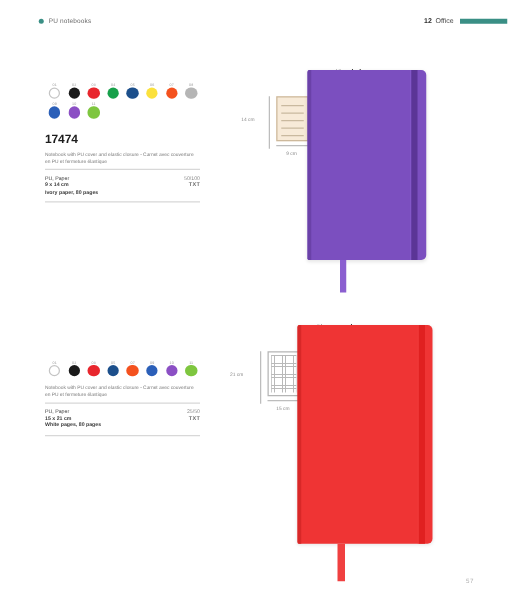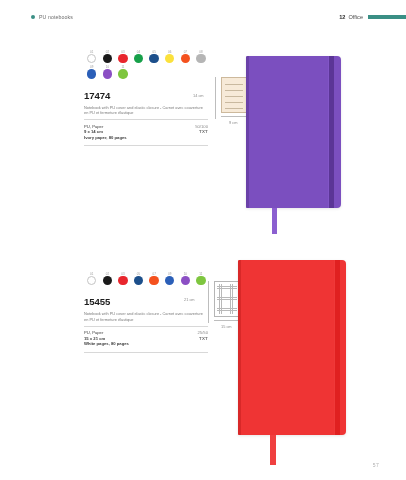--- a/index.html
+++ b/index.html
@@ -74,23 +74,22 @@
     position: absolute;
     left: 0;
     width: 406px;
   }
   .product-1 { top: 50px; }
   .product-2 { top: 272px; }
 
   .info-col {
     position: absolute;
     left: 36px;
-    top: 0;
+    top: 16px;
     width: 128px;
-    margin-left: 48px;
   }
 
   
   .swatch-grid {
     display: flex;
     flex-wrap: wrap;
     gap: 0px;
     width: 128px;
   }
   .swatch-cell {
@@ -461,21 +460,20 @@
         <div class="swatch-cell">
           <span class="swatch-code">10</span>
           <span class="swatch-dot" style="background: rgb(139, 79, 196);"></span>
         </div>
         <div class="swatch-cell">
           <span class="swatch-code">11</span>
           <span class="swatch-dot" style="background: rgb(126, 198, 63);"></span>
         </div>
       </div>
 
-    <div class="product-code">15455</div>
     <div class="product-desc">Notebook with PU cover and elastic closure - Carnet avec couverture en PU et fermeture élastique</div>
 
     <div class="spec-divider"></div>
 
     <div class="spec-row">
       <div class="spec-left">
         <div>PU, Paper</div>
         <div class="bold">15 x 21 cm</div>
         <div class="bold">White pages, 80 pages</div>
       </div>

